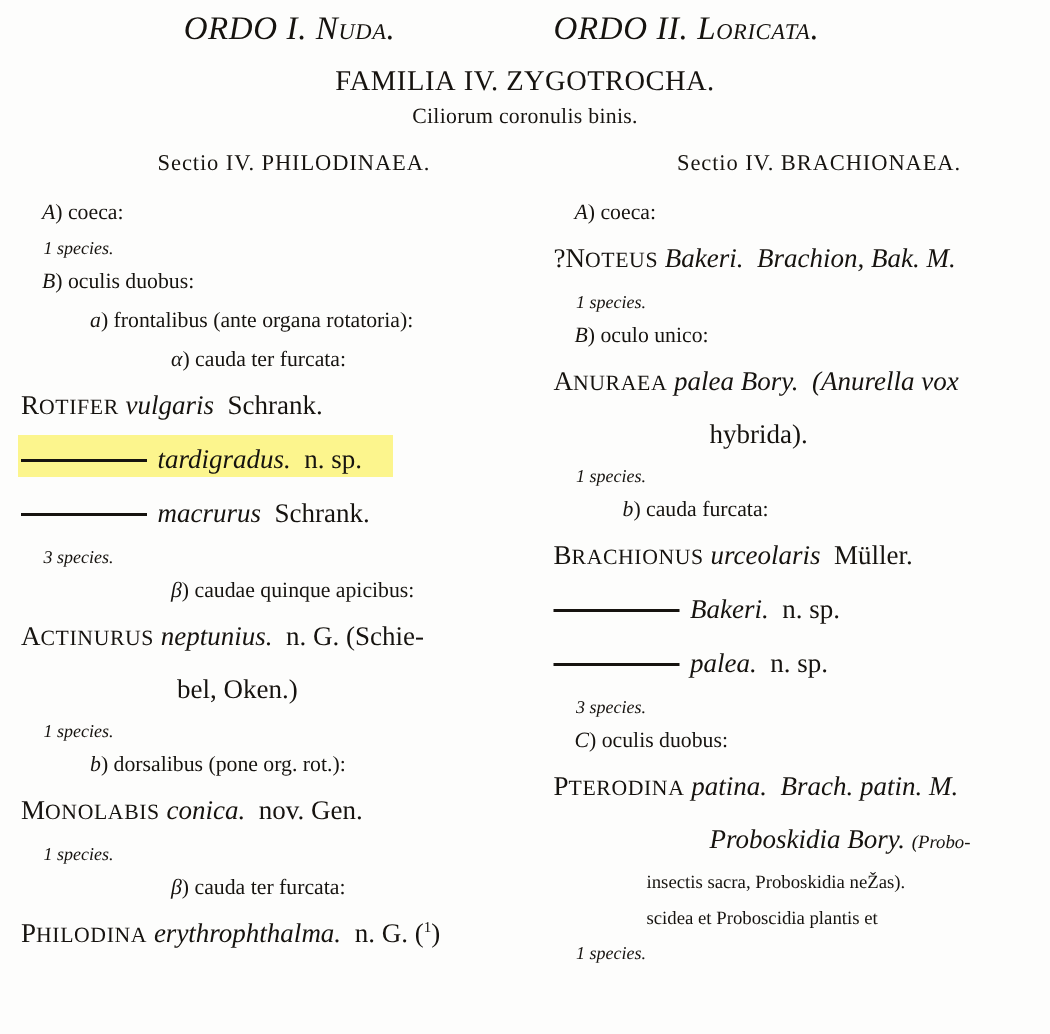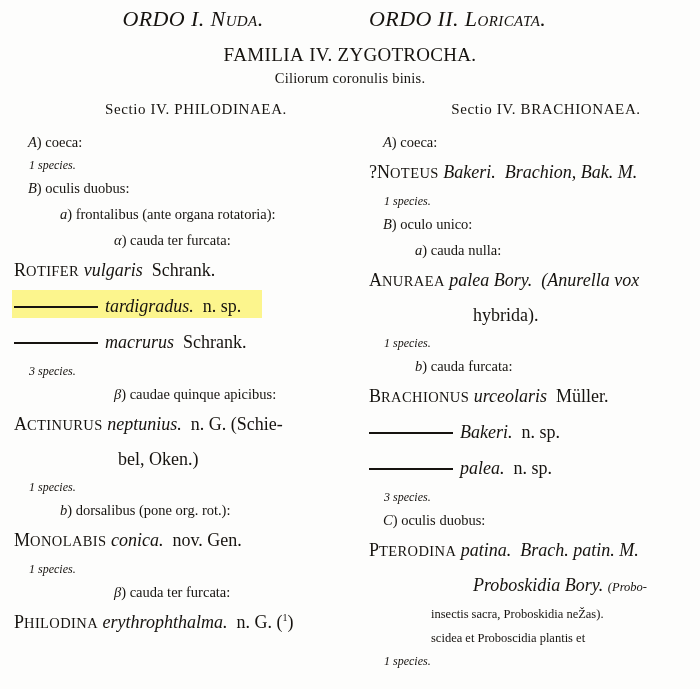--- a/index.html
+++ b/index.html
@@ -189,21 +189,20 @@
       <div class="ln above count i-count">1 species.</div>
       <div class="ln above greek i-greek"><span class="it">β</span><span>) cauda ter furcata:</span></div>
       <div class="ln above genus i-genus"><span>P</span><span class="sc" style="font-size: 14.5px;">HILODINA</span>&nbsp;<span class="it">erythrophthalma.</span>&nbsp; <span>n. G. (</span><span class="footmark">1</span><span>)</span></div>
     </div>
 
   <div class="col col-right" id="col-right">
       <div class="ln above group i-group"><span class="it">A</span><span>) coeca:</span></div>
       <div class="ln above genus i-genus"><span>?</span><span>N</span><span class="sc" style="font-size: 14.5px;">OTEUS</span>&nbsp;<span class="it">Bakeri.</span>&nbsp; <span class="it">Brachion, Bak. M.</span></div>
       <div class="ln above count i-count">1 species.</div>
       <div class="ln above group i-group"><span class="it">B</span><span>) oculo unico:</span></div>
-      <div class="ln above sub i-sub"><span class="it">a</span><span>) cauda nulla:</span></div>
       <div class="ln above genus i-genus"><span>A</span><span class="sc" style="font-size: 14.5px;">NURAEA</span>&nbsp;<span class="it">palea Bory.</span>&nbsp; <span class="it">(Anurella vox</span></div>
       <div class="ln above cont i-cont">hybrida).</div>
       <div class="ln above count i-count">1 species.</div>
       <div class="ln above sub i-sub"><span class="it">b</span><span>) cauda furcata:</span></div>
       <div class="ln above genus i-genus"><span>B</span><span class="sc" style="font-size: 14.5px;">RACHIONUS</span>&nbsp;<span class="it">urceolaris</span>&nbsp; <span>Müller.</span></div>
       <div class="ln above genus i-genus"><span class="dash"></span><span class="it">Bakeri.</span>&nbsp; <span>n. sp.</span></div>
       <div class="ln above genus i-genus"><span class="dash"></span><span class="it">palea.</span>&nbsp; <span>n. sp.</span></div>
       <div class="ln above count i-count">3 species.</div>
       <div class="ln above group i-group"><span class="it">C</span><span>) oculis duobus:</span></div>
       <div class="ln above genus i-genus"><span>P</span><span class="sc" style="font-size: 14.5px;">TERODINA</span>&nbsp;<span class="it">patina.</span>&nbsp; <span class="it">Brach. patin. M.</span></div>

